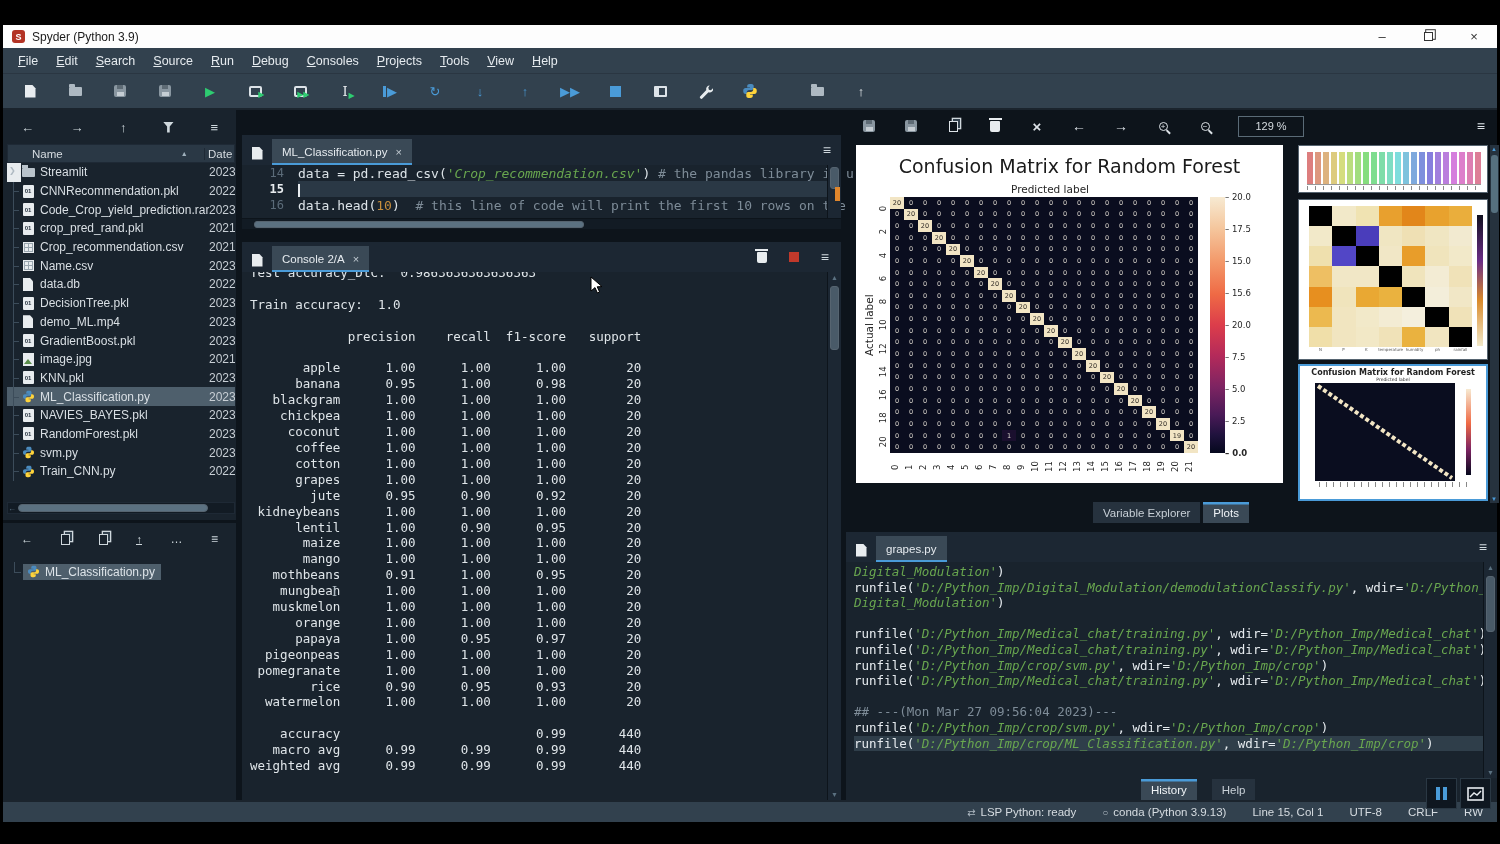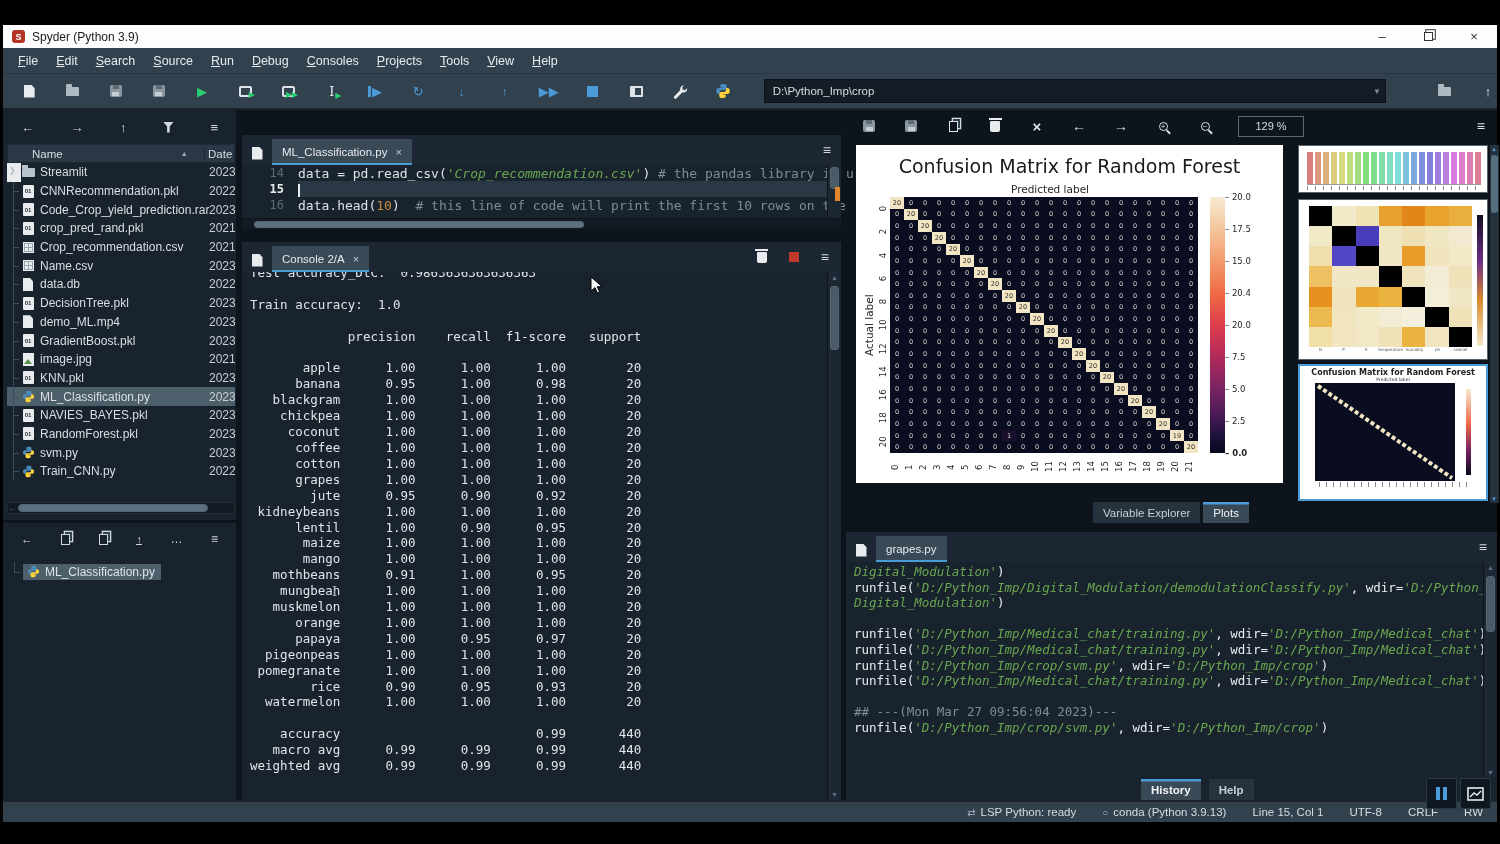--- a/index.html
+++ b/index.html
@@ -205,21 +205,21 @@
   .history-pane{position:absolute;left:0;top:422px;width:100%;height:268px;background:var(--pane);}
   .history-pane .tabbar{top:0;}
   .history-lines{position:absolute;left:0;top:30px;right:14px;bottom:22px;overflow:hidden;
     font-family:"DejaVu Sans Mono",monospace;font-size:12.5px;line-height:15.6px;padding:2px 0 0 8px;}
   .h-line{white-space:pre;}
   .h-line.hl{background:#2F3E4A;}
   .h-plain{color:#E6EBEF;}
   .hist-vscroll{position:absolute;right:0;top:30px;width:14px;bottom:22px;background:#1C2733;border-left:1px solid var(--deep);}
   .hist-vscroll .thumb{position:absolute;left:2px;top:14px;width:9px;height:56px;background:#495A68;border-radius:3px;}
   .hist-vscroll .ar{position:absolute;left:3px;font-size:7px;color:#5B7181;}
-  .h-btabs{position:absolute;left:295px;bottom:0;height:21px;display:flex;gap:8px;font-weight:bold;}
+  .h-btabs{position:absolute;left:295px;bottom:0;height:21px;display:flex;gap:15px;}
 
   
   .statusbar{position:absolute;left:0;top:775px;width:100%;height:22px;background:var(--bar);
     border-top:2px solid #1B242D;display:flex;align-items:center;justify-content:flex-end;
     gap:26px;padding-right:14px;font-size:11.5px;color:#D6DCE1;}
   .sb-item{display:flex;align-items:center;gap:5px;white-space:nowrap;}
   .sb-ic{font-size:10px;color:#AEB9C2;}
 
   
   .float-btns{position:absolute;right:6px;top:753px;display:flex;gap:3px;z-index:5;}
@@ -308,24 +308,20 @@
       <svg width="15" height="15" viewBox="0 0 16 16">
           <path d="M12.5 1.5a3.8 3.8 0 0 0-3.6 5L2.5 13a1.6 1.6 0 1 0 2.3 2.3l6.4-6.4a3.8 3.8 0 0 0 4.9-4.6l-2.3 2.3-2.2-.6-.6-2.2z" fill="#E8ECEF"></path>
         </svg>
     </span>
     <span class="tb-ic">
       <svg width="16" height="16" viewBox="0 0 16 16">
           <path d="M7.8 1c-1.6 0-2.6.7-2.6 2v1.5h2.7v.6H3.6C2.2 5.1 1.2 6 1.2 8s1 2.9 2.4 2.9h1.2V9.2c0-1.2 1-2.2 2.3-2.2h2.7c1 0 1.9-.9 1.9-2V3c0-1.2-1-2-2.2-2z" fill="#4B8BBE"></path>
           <path d="M8.2 15c1.6 0 2.6-.7 2.6-2v-1.5H8.1v-.6h4.3c1.4 0 2.4-.9 2.4-2.9s-1-2.9-2.4-2.9h-1.2v1.7c0 1.2-1 2.2-2.3 2.2H6.2c-1 0-1.9.9-1.9 2V13c0 1.2 1 2 2.2 2z" fill="#FFD43B"></path>
         </svg>
     </span>
-    <div class="pathbox">
-      <span>D:\Python_Imp\crop</span>
-      <span class="dd">▼</span>
-    </div>
     <div class="tb-right">
       <span class="tb-ic">
           <span class="folder-ic"></span>
         </span>
       <span class="tb-ic g-white">↑</span>
     </div>
   </div>
 
   <div class="content">
 
@@ -1142,21 +1138,21 @@
               <div style="background: rgb(10, 13, 31); color: rgb(217, 213, 204);">0</div>
               <div style="background: rgb(10, 13, 31); color: rgb(217, 213, 204);">0</div>
               <div style="background: rgb(10, 13, 31); color: rgb(217, 213, 204);">0</div>
               <div style="background: rgb(242, 229, 196); color: rgb(46, 42, 37);">20</div>
             </div>
           <div class="cbar"></div>
           <div class="cbarticks" id="cm-cbarticks">
               <span style="top: -5px;">20.0</span>
               <span style="top: 27px;">17.5</span>
               <span style="top: 59px;">15.0</span>
-              <span style="top: 91px;">20.4</span>
+              <span style="top: 91px;">15.6</span>
               <span style="top: 123px;">20.0</span>
               <span style="top: 155px;">7.5</span>
               <span style="top: 187px;">5.0</span>
               <span style="top: 219px;">2.5</span>
               <span style="top: 251px; font-weight: bold;">0.0</span>
             </div>
         </div>
         <div class="xticks" id="cm-xticks">
             <span>0</span>
             <span>1</span>
@@ -1315,20 +1311,21 @@
             <div class="h-line"><span class="h-plain">runfile(</span><span class="tok-str">'D:/Python_Imp/Digital_Modulation/demodulationClassify.py'</span><span class="h-plain">, wdir=</span><span class="tok-str">'D:/Python_Imp/</span></div>
             <div class="h-line"><span class="tok-str">Digital_Modulation'</span><span class="h-plain">)</span></div>
             <div class="h-line">&nbsp;</div>
             <div class="h-line"><span class="h-plain">runfile(</span><span class="tok-str">'D:/Python_Imp/Medical_chat/training.py'</span><span class="h-plain">, wdir=</span><span class="tok-str">'D:/Python_Imp/Medical_chat'</span><span class="h-plain">)</span></div>
             <div class="h-line"><span class="h-plain">runfile(</span><span class="tok-str">'D:/Python_Imp/Medical_chat/training.py'</span><span class="h-plain">, wdir=</span><span class="tok-str">'D:/Python_Imp/Medical_chat'</span><span class="h-plain">)</span></div>
             <div class="h-line"><span class="h-plain">runfile(</span><span class="tok-str">'D:/Python_Imp/crop/svm.py'</span><span class="h-plain">, wdir=</span><span class="tok-str">'D:/Python_Imp/crop'</span><span class="h-plain">)</span></div>
             <div class="h-line"><span class="h-plain">runfile(</span><span class="tok-str">'D:/Python_Imp/Medical_chat/training.py'</span><span class="h-plain">, wdir=</span><span class="tok-str">'D:/Python_Imp/Medical_chat'</span><span class="h-plain">)</span></div>
             <div class="h-line">&nbsp;</div>
             <div class="h-line"><span class="tok-cmt">## ---(Mon Mar 27 09:56:04 2023)---</span></div>
             <div class="h-line"><span class="h-plain">runfile(</span><span class="tok-str">'D:/Python_Imp/crop/svm.py'</span><span class="h-plain">, wdir=</span><span class="tok-str">'D:/Python_Imp/crop'</span><span class="h-plain">)</span></div>
+            <div class="h-line hl"><span class="h-plain">runfile(</span><span class="tok-str">'D:/Python_Imp/crop/ML_Classification.py'</span><span class="h-plain">, wdir=</span><span class="tok-str">'D:/Python_Imp/crop'</span><span class="h-plain">)</span></div>
           </div>
         <div class="hist-vscroll">
           <span class="ar" style="top:2px;">▲</span>
           <span class="thumb"></span>
           <span class="ar" style="bottom:2px;">▼</span>
         </div>
         <div class="h-btabs">
           <span class="pane-tab active">History</span>
           <span class="pane-tab">Help</span>
         </div>

